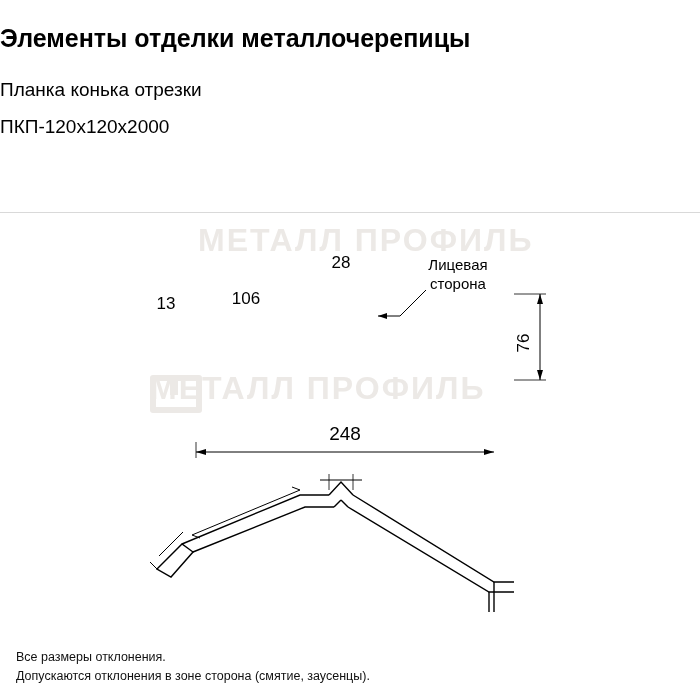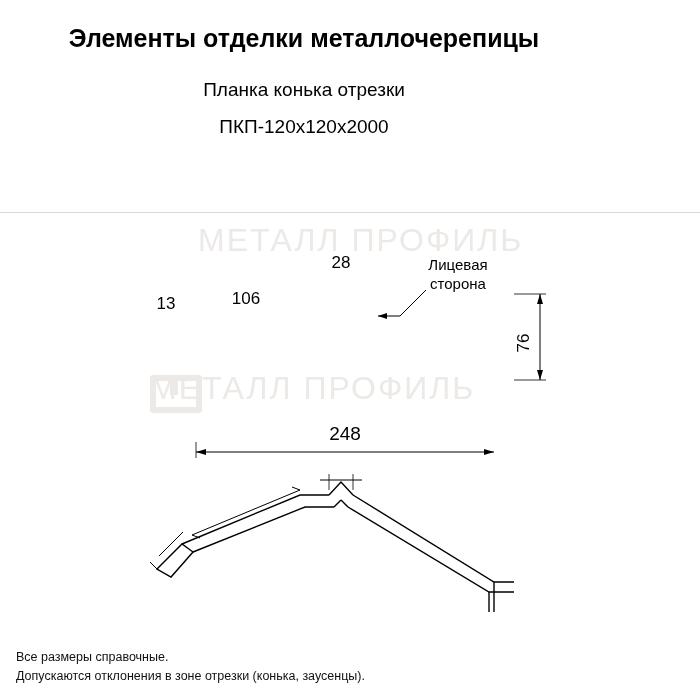--- a/index.html
+++ b/index.html
@@ -18,21 +18,20 @@
   .page {
     position: relative;
     width: 700px;
     height: 700px;
   }
   .header {
     position: absolute;
     top: 0;
     left: 0;
     width: 608px;
-    text-align: center;
   }
   .title-main {
     font-size: 25px;
     font-weight: bold;
     margin-top: 24px;
     letter-spacing: 0px;
     color: #000;
   }
   .title-sub {
     font-size: 19px;
@@ -56,21 +55,21 @@
     position: absolute;
     left: 0;
     top: 212px;
     width: 700px;
     height: 400px;
   }
   .watermark {
     position: absolute;
     pointer-events: none;
     color: #ece9e6;
-    font-weight: normal;
+    font-weight: bold;
     white-space: nowrap;
     user-select: none;
   }
   .wm1 {
     left: 198px;
     top: 222px;
     font-size: 32px;
     letter-spacing: 2px;
   }
   .wm2 {
@@ -193,17 +192,17 @@
     <g>
       <path d="M 426,78 L 400,104 L 378,104" fill="none" stroke="#000" stroke-width="1"></path>
       <polygon points="378,104 387,101 387,107" fill="#000"></polygon>
       <text x="458" y="58" font-size="15" text-anchor="middle">Лицевая</text>
       <text x="458" y="77" font-size="15" text-anchor="middle">сторона</text>
     </g>
 
   </svg>
 
   <div class="footer">
-    <div>Все размеры справочные.</div>
-    <div>Допускаются отклонения в зоне отрезки (конька, заусенцы).</div>
+    <div>Все размеры отклонения.</div>
+    <div>Допускаются отклонения в зоне сторона (смятие, заусенцы).</div>
   </div>
 
 </div>
 
 </body></html>

